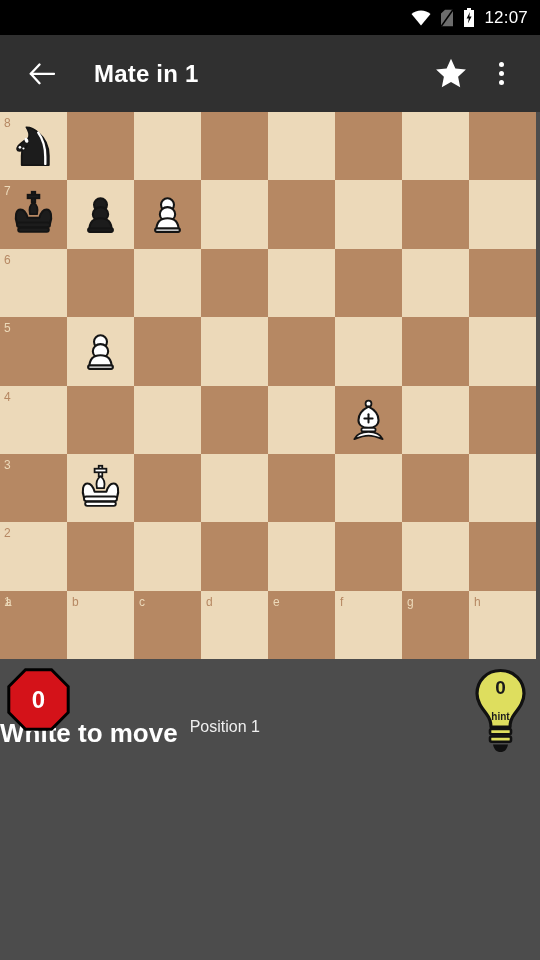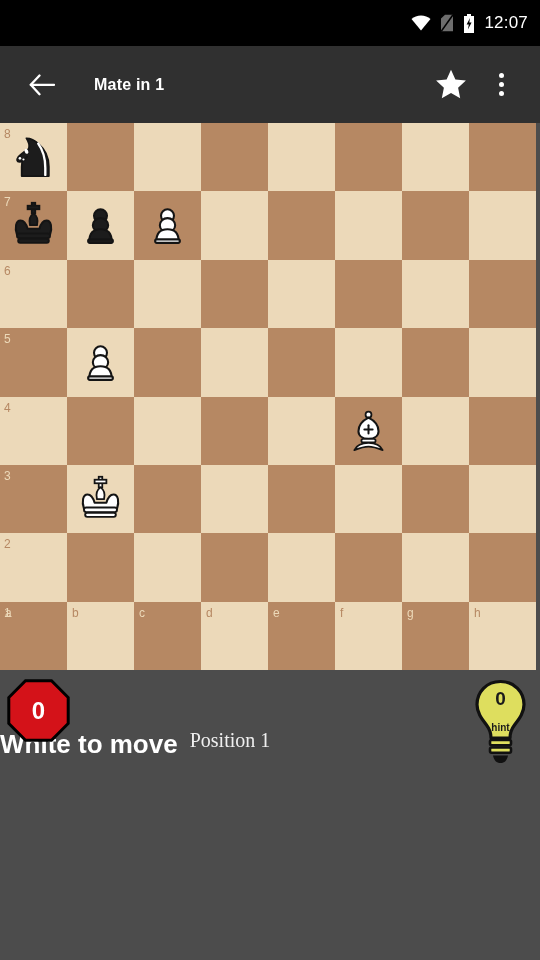--- a/index.html
+++ b/index.html
@@ -5,35 +5,35 @@
   * { box-sizing: border-box; margin: 0; padding: 0; }
   html, body {
     width: 540px; height: 960px;
     background: #4c4c4c;
     font-family: "Liberation Sans", sans-serif;
     overflow: hidden;
   }
 
   
   .statusbar {
-    height: 46px; background: #000;
+    height: 35px; background: #000;
     display: flex; align-items: center; justify-content: flex-end;
     padding-right: 12px; gap: 9px;
   }
   .sb-clock { color: #fff; font-size: 17px; letter-spacing: .2px; }
   .sb-icon { display: flex; align-items: center; }
 
   
   .appbar {
     height: 77px; background: #303030;
     display: flex; align-items: center; padding: 0 14px;
   }
   .appbar-back { width: 56px; height: 56px; display: flex; align-items: center; justify-content: center; }
   .appbar-title {
-    color: #fff; font-size: 16px; font-weight: bold;
+    color: #fff; font-size: 24px; font-weight: bold;
     margin-left: 24px; flex: 1; letter-spacing: .2px;
   }
   .appbar-action { width: 50px; height: 56px; display: flex; align-items: center; justify-content: center; }
   .dots { display: flex; flex-direction: column; gap: 4px; align-items: center; }
   .dots i { width: 5px; height: 5px; border-radius: 50%; background: #fff; display: block; }
 
   
   .board-wrap { width: 540px; height: 548px; background: #4c4c4c; position: relative; }
   .board {
     position: absolute; left: 0; top: 0;
@@ -64,21 +64,21 @@
   .stop-num {
     position: absolute; left: 7px; top: 8px; width: 63px; height: 63px;
     display: flex; align-items: center; justify-content: center;
     color: #fff; font-size: 24px; font-weight: bold;
   }
   .center-text {
     flex: 1; text-align: center; display: flex;
     flex-direction: row; gap: 12px; margin-top: 16px;
   }
   .to-move { color: #fff; font-size: 26px; font-weight: bold; }
-  .position { color: #efefef; font-size: 20px; font-family: Liberation Serif, serif; }
+  .position { color: #efefef; font-size: 16px; }
   .hint-btn { position: absolute; right: 8px; top: 8px; width: 63px; height: 88px; }
   .hint-num {
     position: absolute; right: 8px; top: 17px; width: 63px; text-align: center;
     color: #1b1b1b; font-size: 19px; font-weight: bold;
   }
   .hint-label {
     position: absolute; right: 8px; top: 51px; width: 63px; text-align: center;
     color: #1b1b1b; font-size: 10px; font-weight: bold;
   }
   .filler { flex: 1; background: #4c4c4c; }

